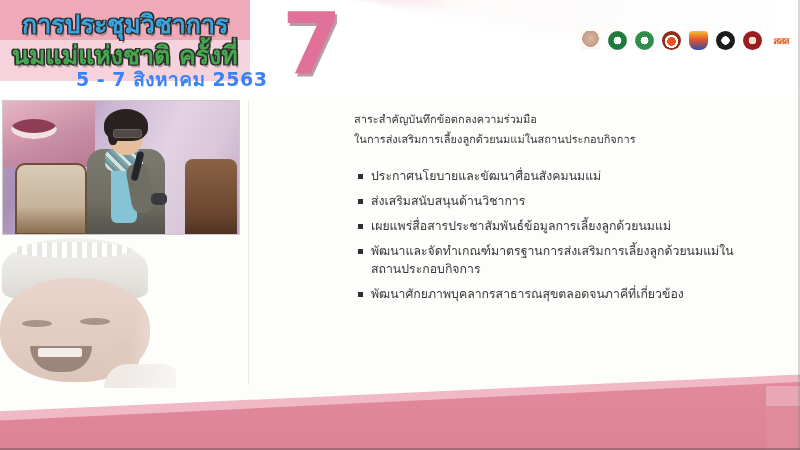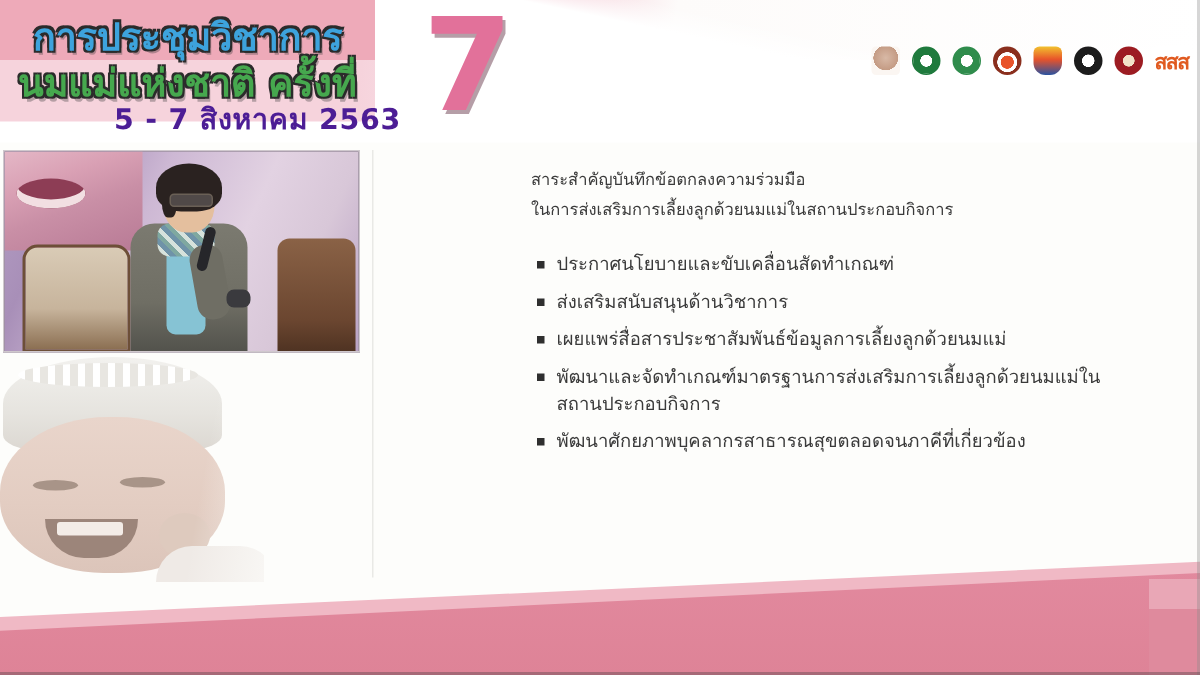--- a/index.html
+++ b/index.html
@@ -27,41 +27,41 @@
 
   .th-line1{position:absolute;left:22px;top:4px;font-size:25px;font-weight:bold;
     color:#3da3dd;-webkit-text-stroke:0px;
     text-shadow:-1.4px -1.4px 0 #2b2b2b,1.4px -1.4px 0 #2b2b2b,-1.4px 1.4px 0 #2b2b2b,1.4px 1.4px 0 #2b2b2b,2px 3px 0 rgba(60,60,60,.35);
     white-space:nowrap;font-family:"DejaVu Sans",sans-serif;}
   .th-line2{position:absolute;left:12px;top:35px;font-size:25px;font-weight:bold;
     color:#46a84e;
     text-shadow:-1.4px -1.4px 0 #2b2b2b,1.4px -1.4px 0 #2b2b2b,-1.4px 1.4px 0 #2b2b2b,1.4px 1.4px 0 #2b2b2b,2px 3px 0 rgba(60,60,60,.35);
     white-space:nowrap;}
   .th-date{position:absolute;left:76px;top:64px;font-size:19px;font-weight:bold;
-    color:#4c1d95;white-space:nowrap;letter-spacing:.5px;}
+    color:#3b82f6;white-space:nowrap;letter-spacing:.5px;}
 
   .tagline{position:absolute;left:362px;top:56px;font-size:22px;font-weight:bold;
     color:#5fb4e6;white-space:nowrap;letter-spacing:.5px;font-style:italic;
     text-shadow:1.5px 2px 0 rgba(120,120,120,.30);}
   .tagline .amp{color:#e986b4;}
 
   
   .logos{position:absolute;right:6px;top:24px;display:flex;align-items:flex-end;gap:5px;}
   .logo{width:22px;height:26px;display:flex;flex-direction:column;align-items:center;justify-content:flex-end;}
   .logo .mark{width:19px;height:19px;border-radius:50%;display:block;}
   .lg1 .mark{border-radius:3px;background:radial-gradient(circle at 50% 40%,#d8b9a6 0%,#c49b84 55%,#fbf6f2 56%,#fbf6f2 100%);}
   .lg2 .mark{background:radial-gradient(circle at 50% 50%,#ffffff 0 32%,#1f7a3d 34% 100%);border:1.5px solid #1f7a3d;box-sizing:border-box;}
   .lg3 .mark{background:radial-gradient(circle at 50% 50%,#ffffff 0 32%,#2f8c4c 34% 100%);border:1.5px solid #2f8c4c;box-sizing:border-box;}
   .lg4 .mark{background:radial-gradient(circle at 50% 55%,#e8532a 0 30%,#ffffff 32% 46%,#8a2f1e 48% 100%);}
   .lg5 .mark{border-radius:4px 4px 8px 8px;background:linear-gradient(180deg,#f2c12e 0%,#e8532a 45%,#2a52a0 100%);}
   .lg6 .mark{background:radial-gradient(circle at 50% 50%,#ffffff 0 30%,#1c1c1c 32% 100%);}
   .lg7 .mark{background:radial-gradient(circle at 50% 50%,#f2e3c8 0 28%,#9c1c22 30% 100%);}
   .lg8{width:26px;}
   .lg8 .mark{width:26px;height:19px;border-radius:2px;background:#ffffff;
-    display:flex;align-items:center;justify-content:center;font-size:14px;font-weight:bold;color:#e05a20;letter-spacing:-1px;}
+    display:flex;align-items:center;justify-content:center;font-size:10px;font-weight:bold;color:#e05a20;letter-spacing:-1px;}
 
   
   .video{position:absolute;left:2px;top:100px;width:238px;height:135px;overflow:hidden;
     background:#6b5a72;border:1px solid #cfc8cd;box-sizing:border-box;}
   .v-bg{position:absolute;inset:0;background:
       linear-gradient(115deg,#b49ec4 0%,#a88fb8 18%,#cdb8d4 38%,#e2d2e2 62%,#d8c7d8 80%,#b9a2c4 100%);}
   .v-poster{position:absolute;left:0;top:0;width:92px;height:66px;
     background:linear-gradient(160deg,#e4b7c6 0%,#d9a0b4 30%,#c98fa6 55%,#b87a95 100%);}
   .v-poster:after{content:"";position:absolute;left:8px;top:18px;width:46px;height:20px;border-radius:50%;
     background:#8d3d55;box-shadow:inset 0 -6px 0 #f2dfe2;}
@@ -208,21 +208,21 @@
 
   <div class="content">
     <div class="lead">
       <div>สาระสำคัญบันทึกข้อตกลงความร่วมมือ</div>
       <div>ในการส่งเสริมการเลี้ยงลูกด้วยนมแม่ในสถานประกอบกิจการ</div>
     </div>
 
     <div class="bullets">
       <div class="bullet">
         <span class="sq"></span>
-        <span class="btxt">ประกาศนโยบายและขับเคลื่อนสัดทำเกณฑ่</span>
+        <span class="btxt">ประกาศนโยบายและขัฒนาศื่อนสังคมนมแม่</span>
       </div>
       <div class="bullet">
         <span class="sq"></span>
         <span class="btxt">ส่งเสริมสนับสนุนด้านวิชาการ</span>
       </div>
       <div class="bullet">
         <span class="sq"></span>
         <span class="btxt">เผยแพร่สื่อสารประชาสัมพันธ์ข้อมูลการเลี้ยงลูกด้วยนมแม่</span>
       </div>
       <div class="bullet">

